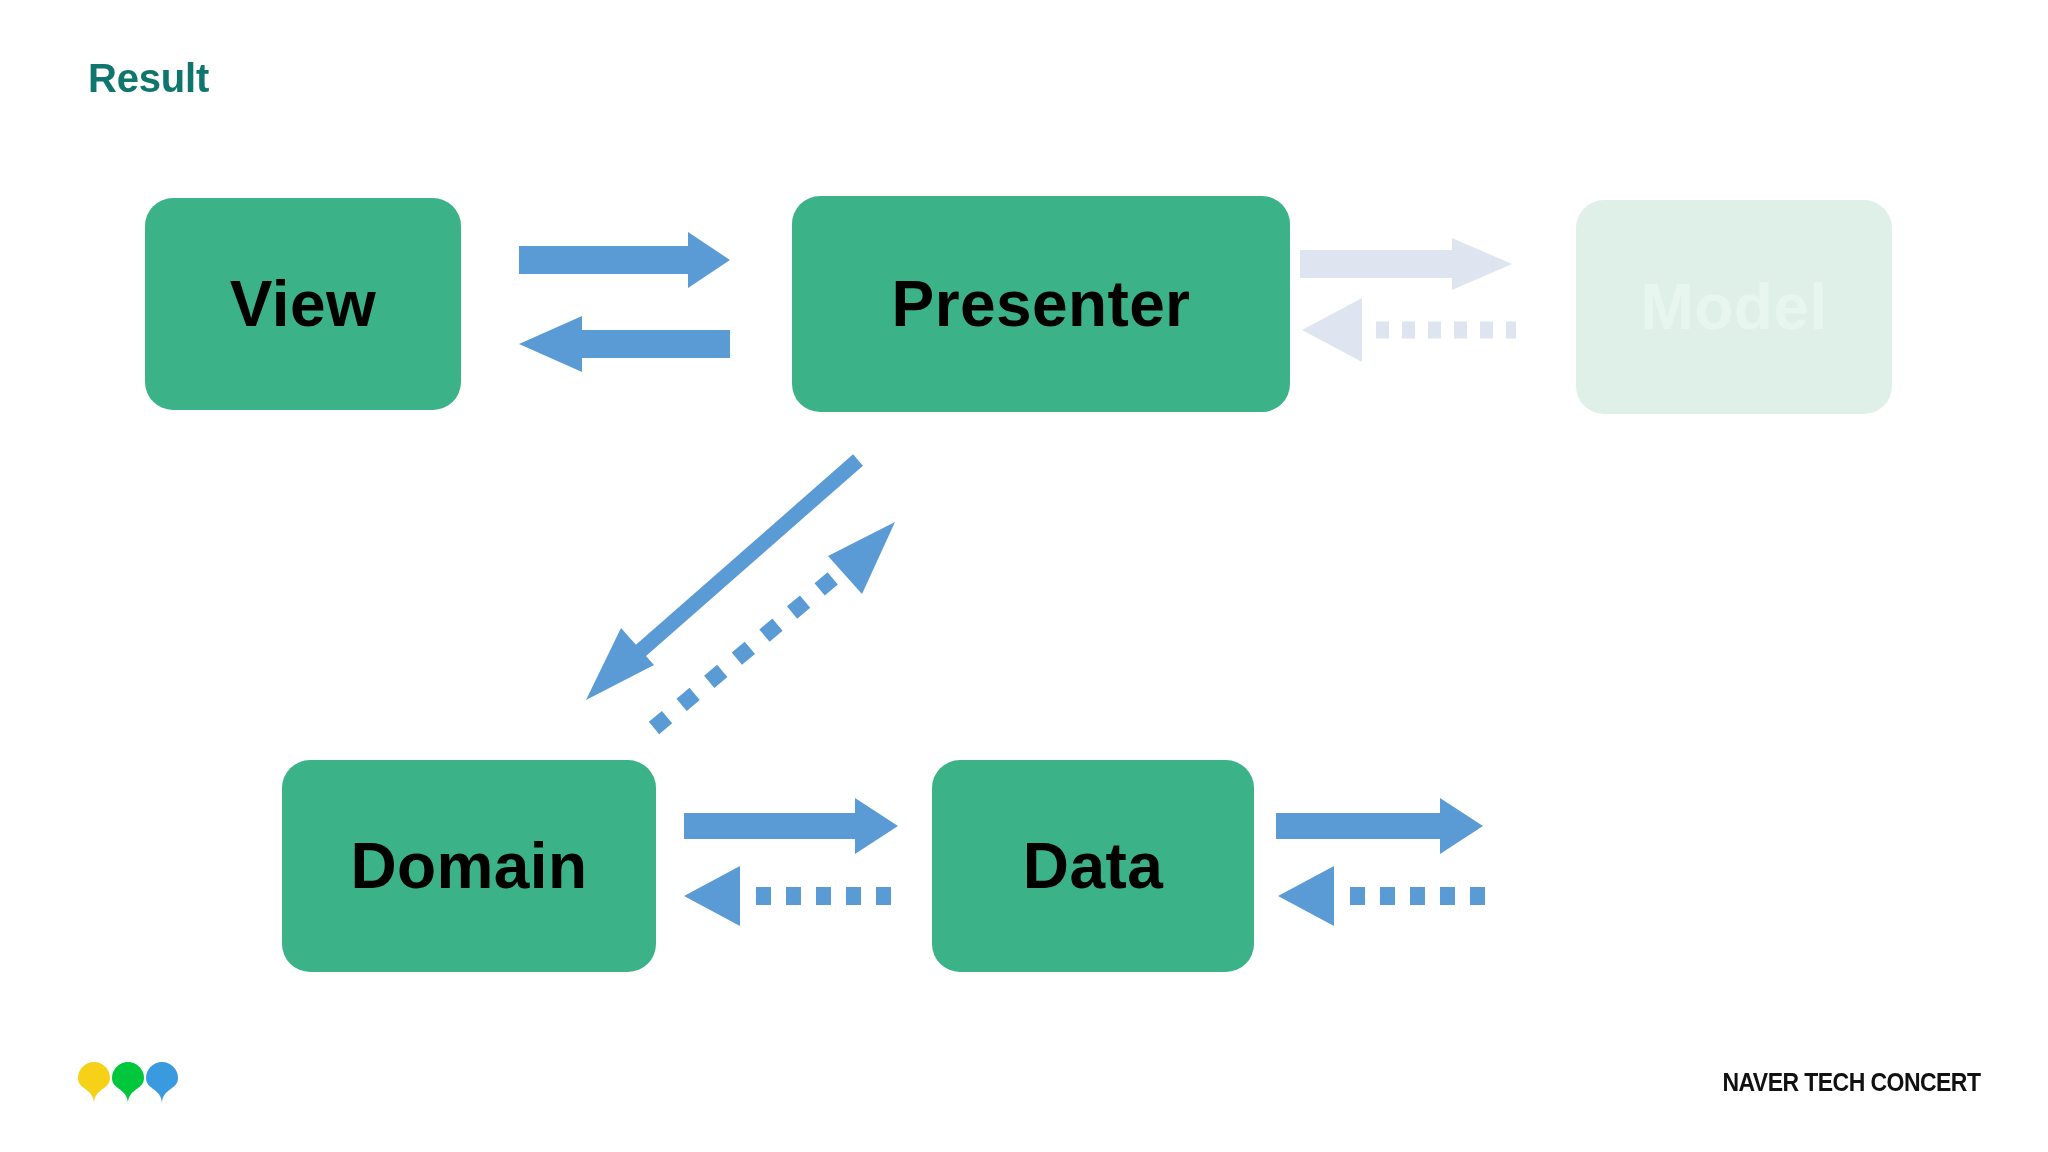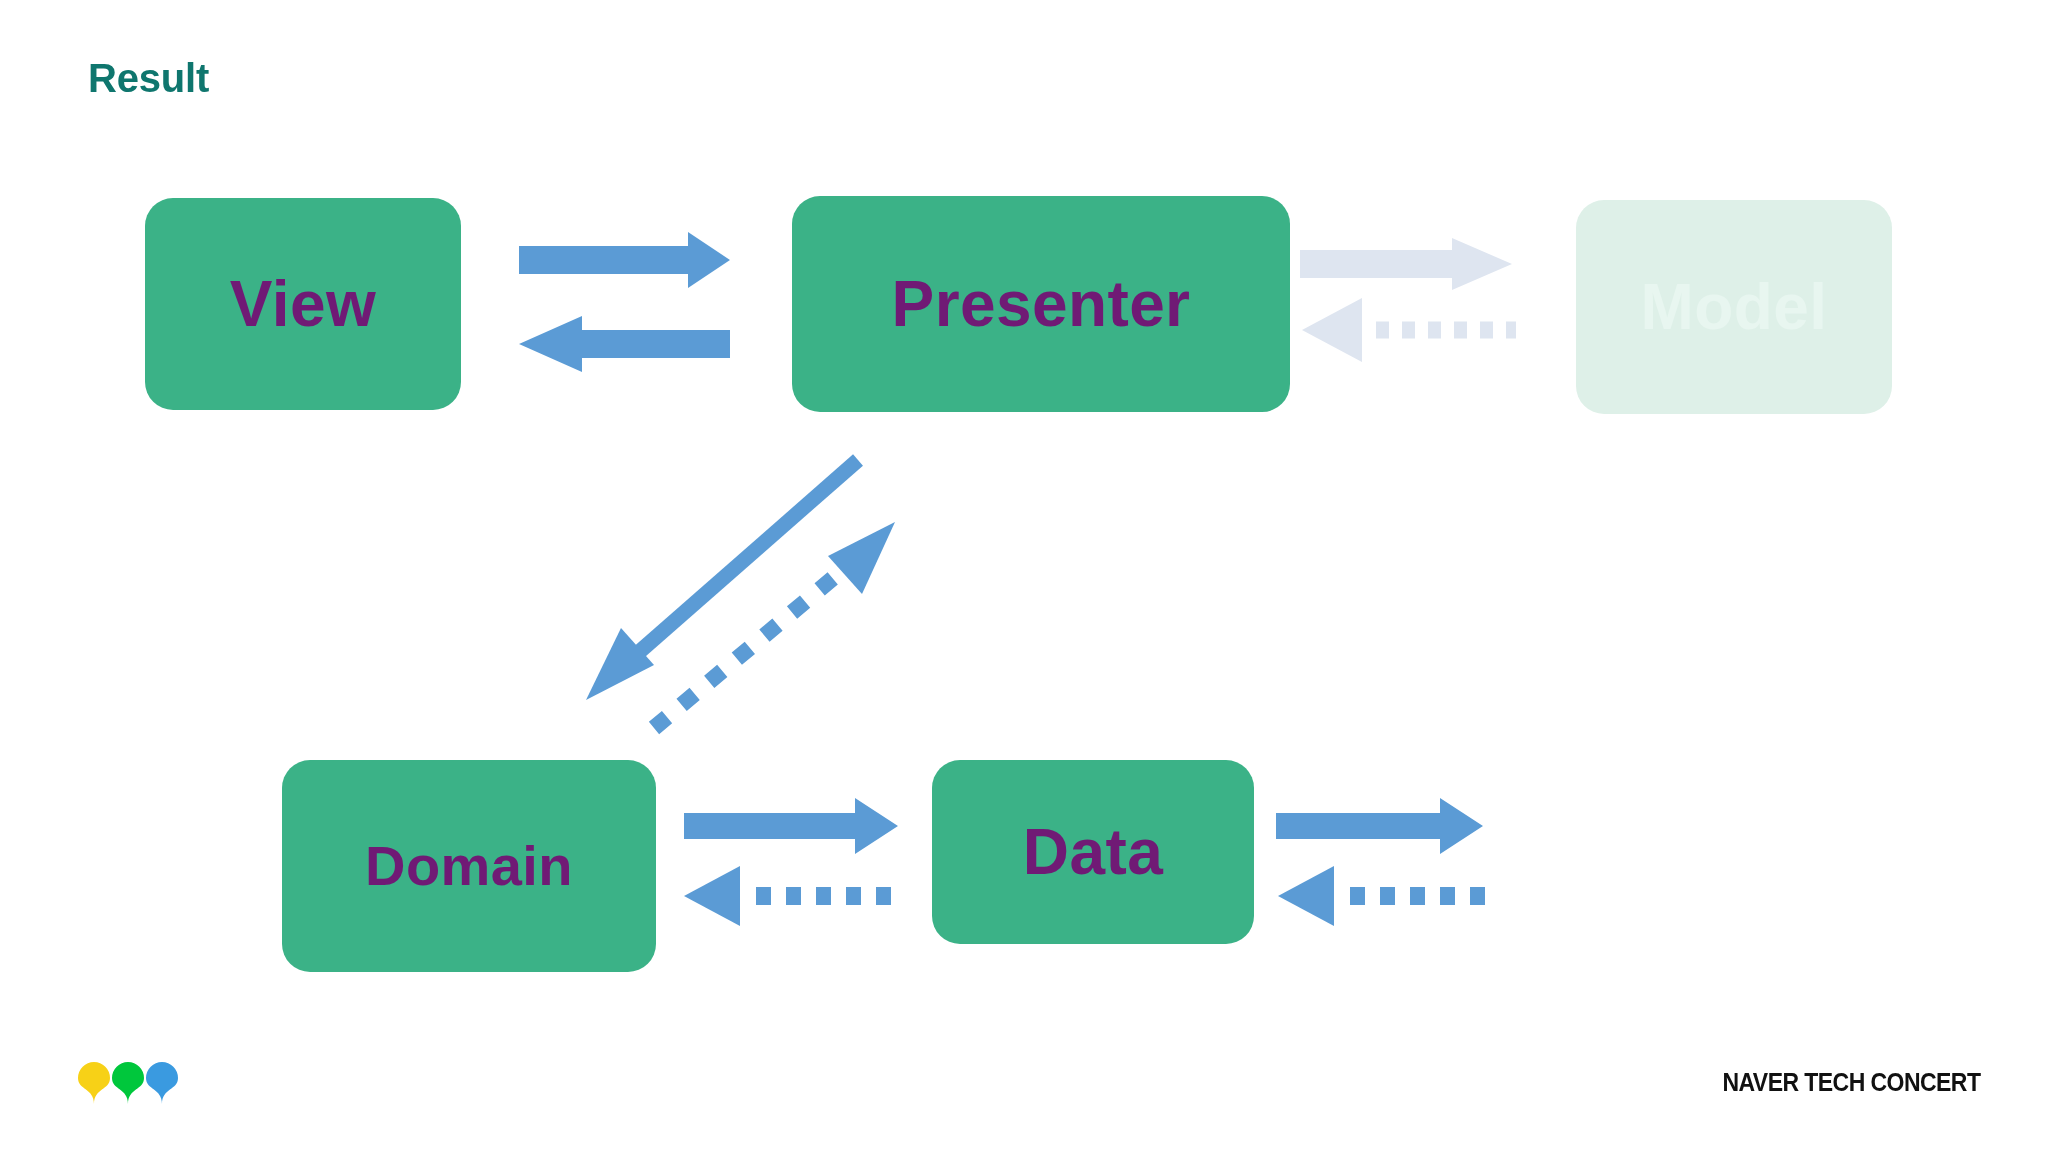--- a/index.html
+++ b/index.html
@@ -35,47 +35,47 @@
   
   .node {
     position: absolute;
     display: flex;
     align-items: center;
     justify-content: center;
     border-radius: 28px;
     box-sizing: border-box;
   }
   .node .node-label {
-    color: #701a75;
+    color: #000000;
     font-weight: 700;
     letter-spacing: 0.4px;
     line-height: 1;
     white-space: nowrap;
   }
   .node.solid {
     background: #3BB287;
   }
   .node.faded {
     background: #DEF0E8;
   }
   .node.faded .node-label {
     color: #E8F6F0;
   }
 
   #node-view      { left: 145px;  top: 198px; width: 316px; height: 212px; }
   #node-presenter { left: 792px;  top: 196px; width: 498px; height: 216px; }
   #node-model     { left: 1576px; top: 200px; width: 316px; height: 214px; }
   #node-domain    { left: 282px;  top: 760px; width: 374px; height: 212px; }
-  #node-data      { left: 932px;  top: 760px; width: 322px; height: 184px; }
+  #node-data      { left: 932px;  top: 760px; width: 322px; height: 212px; }
   #node-source    { left: 1528px; top: 758px; width: 372px; height: 214px; }
 
   #node-view      .node-label { font-size: 64px; }
   #node-presenter .node-label { font-size: 64px; }
   #node-model     .node-label { font-size: 64px; }
-  #node-domain    .node-label { font-size: 56px; }
+  #node-domain    .node-label { font-size: 64px; }
   #node-data      .node-label { font-size: 64px; }
   #node-source    .node-label { font-size: 64px; }
 
   
   #connectors {
     position: absolute;
     left: 0;
     top: 0;
     width: 2048px;
     height: 1152px;

